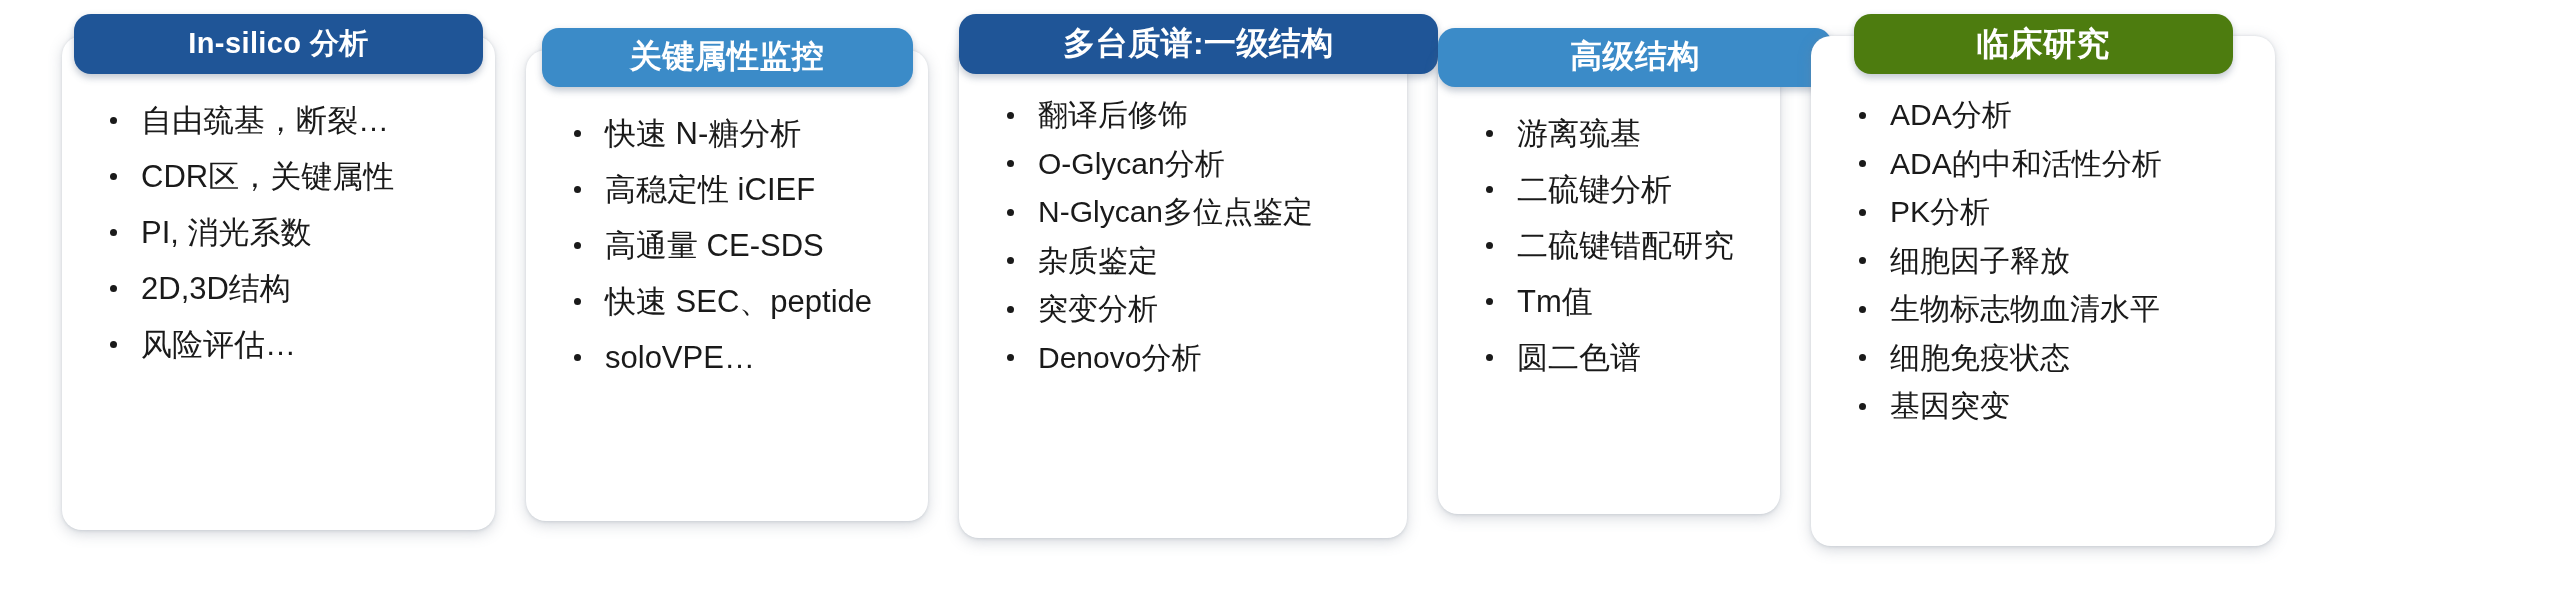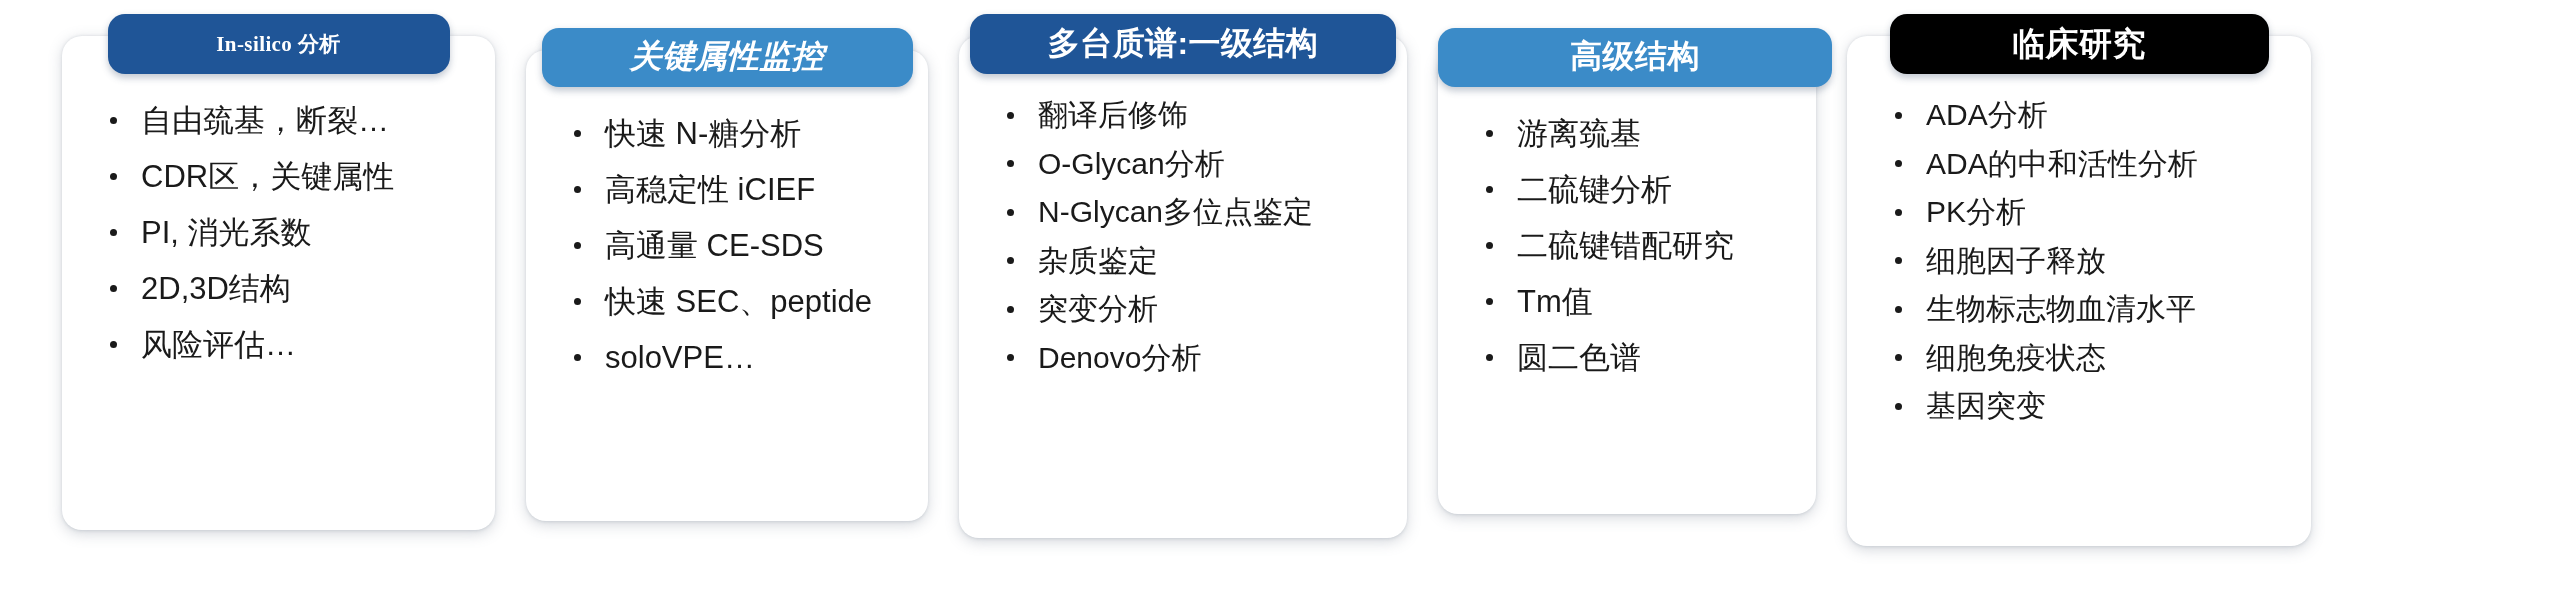--- a/index.html
+++ b/index.html
@@ -43,42 +43,42 @@
                 0 0.8px 3.1px rgba(120,130,145,0.22);
     box-sizing: border-box;
     padding: 0 0 23px 0;
     flex: 0 0 auto;
   }
 
   
   .card.c1 { width: 433px; margin-top: 4.6px; min-height: 494px; }
   .card.c2 { width: 402px; margin-top: 18.5px; min-height: 471px; }
   .card.c3 { width: 448px; margin-top: 4.6px; min-height: 502px; }
-  .card.c4 { width: 378px; margin-top: 18.5px; min-height: 464px; }
+  .card.c4 { width: 342px; margin-top: 18.5px; min-height: 464px; }
   .card.c5 { width: 464px; margin-top: 4.6px; min-height: 510px; }
 
   
   .card-header {
     position: relative;
     margin: -21.6px auto 0 auto;
     border-radius: 17px;
     color: #ffffff;
     font-weight: bold;
     text-align: center;
     letter-spacing: 0.4px;
     box-shadow: 0 3.1px 7.7px rgba(60,80,110,0.30);
     display: flex;
     align-items: center;
     justify-content: center;
     box-sizing: border-box;
     white-space: nowrap;
   }
-  .c1 .card-header { width: 342px; height: 60px; font-size: 21px; font-family: Liberation Serif, serif; }
-  .c2 .card-header { width: 371px; height: 59px; font-size: 32px; font-style: italic; }
-  .c3 .card-header { width: 426px; height: 60px; font-size: 32px; }
+  .c1 .card-header { width: 409px; height: 60px; font-size: 29px; }
+  .c2 .card-header { width: 371px; height: 59px; font-size: 32px; }
+  .c3 .card-header { width: 479px; height: 60px; font-size: 32px; }
   .c4 .card-header { width: 394px; height: 59px; font-size: 32px; }
   .c5 .card-header { width: 379px; height: 60px; font-size: 33px; }
 
   
   .card-list {
     list-style: none;
     margin: 0;
     padding: 31px 4px 0 43px;
   }
   .card.c3 .card-list,
@@ -217,21 +217,21 @@
           <span>Tm值</span>
         </li>
         <li class="list-item">
           <span class="bullet"></span>
           <span>圆二色谱</span>
         </li>
       </ul>
     </div>
 
     <div class="card c5">
-      <div class="card-header" style="background-color: #000000;">临床研究</div>
+      <div class="card-header" style="background-color: #4d7c0f;">临床研究</div>
       <ul class="card-list">
         <li class="list-item">
           <span class="bullet"></span>
           <span>ADA分析</span>
         </li>
         <li class="list-item">
           <span class="bullet"></span>
           <span>ADA的中和活性分析</span>
         </li>
         <li class="list-item">

